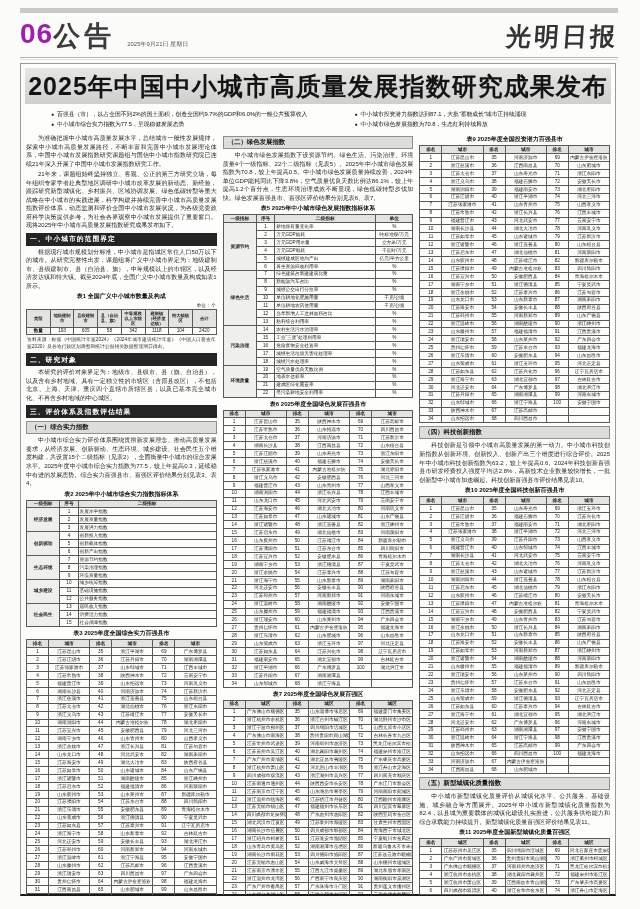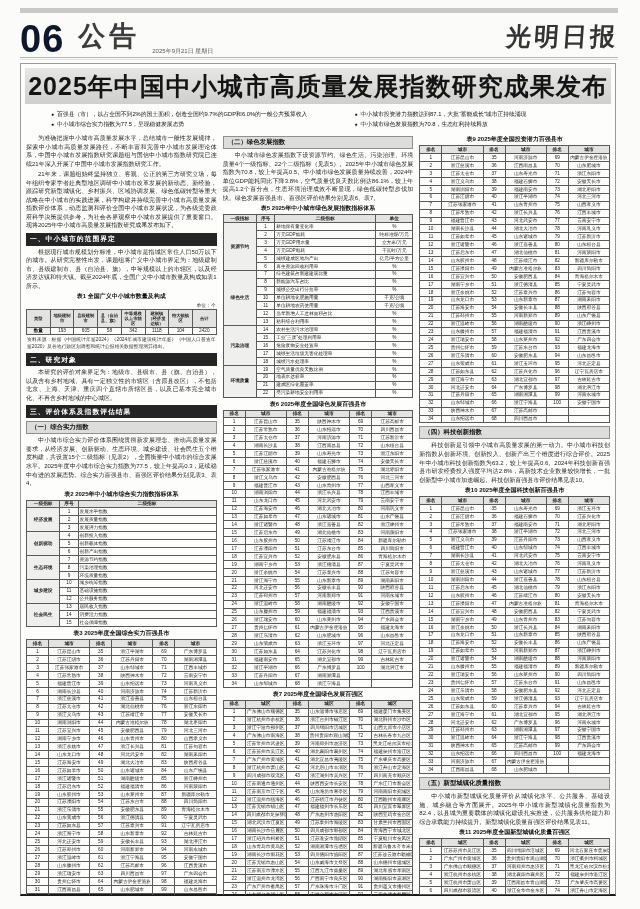--- a/index.html
+++ b/index.html
@@ -1,20 +1,20 @@
 <!DOCTYPE html>
 <html><head>
 <meta charset="utf-8">
 <style>
   html,body{margin:0;padding:0;}
   body{width:640px;height:909px;background:#fbfbf9;font-family:"Liberation Sans","DejaVu Sans",sans-serif;color:#222;position:relative;overflow:hidden;}
   .topstrip{position:absolute;left:20px;top:8px;width:598px;height:5px;background:#c9c9c7;}
   .hdr{position:absolute;left:20px;top:18px;width:598px;height:36px;}
-  .pgnum{font-size:38px;font-weight:bold;color:#0f172a;display:inline-block;vertical-align:top;letter-spacing:1px;}
-  .pgsec{font-size:27px;font-weight:bold;color:#3c3c3c;display:inline-block;vertical-align:top;margin-left:14px;letter-spacing:4px;}
+  .pgnum{font-size:28px;font-weight:bold;color:#a21caf;display:inline-block;vertical-align:top;letter-spacing:1px;}
+  .pgsec{font-size:27px;font-weight:bold;color:#3c3c3c;display:inline-block;vertical-align:top;letter-spacing:4px;}
   .pgdate{font-size:6px;color:#555;display:inline-block;vertical-align:bottom;margin-left:12px;padding-bottom:5px;}
   .masthead{position:absolute;right:0;top:2px;font-family:"DejaVu Serif","Liberation Serif",serif;font-weight:bold;font-size:25px;color:#343434;letter-spacing:3px;transform:skewX(-4deg);}
   .hrule{position:absolute;left:20px;top:57px;width:598px;border-top:1px solid #b5b5b3;border-bottom:1px solid #e2e2e0;height:1px;}
   .box{position:absolute;left:20px;top:63px;width:596px;height:833px;border:1px solid #9a9a98;background:#fdfdfb;box-sizing:border-box;border-bottom:2px solid #1a1a1a;}
   .titleband{margin:4px;height:36px;background:linear-gradient(#e6e6e4,#cfcfcd);display:flex;align-items:center;justify-content:center;}
   .bigtitle{font-size:25px;font-weight:bold;color:#141414;letter-spacing:1px;white-space:nowrap;}
   .bullets{display:grid;grid-template-columns:56% 44%;padding:2px 22px 3px 30px;row-gap:2px;}
   .bullet{font-size:5.8px;color:#111;line-height:1.4;}
   .bullet .dot{font-size:5px;margin-right:3px;}
   .cols{display:flex;gap:6px;padding:2px 5px 0 5px;height:762px;overflow:hidden;}

